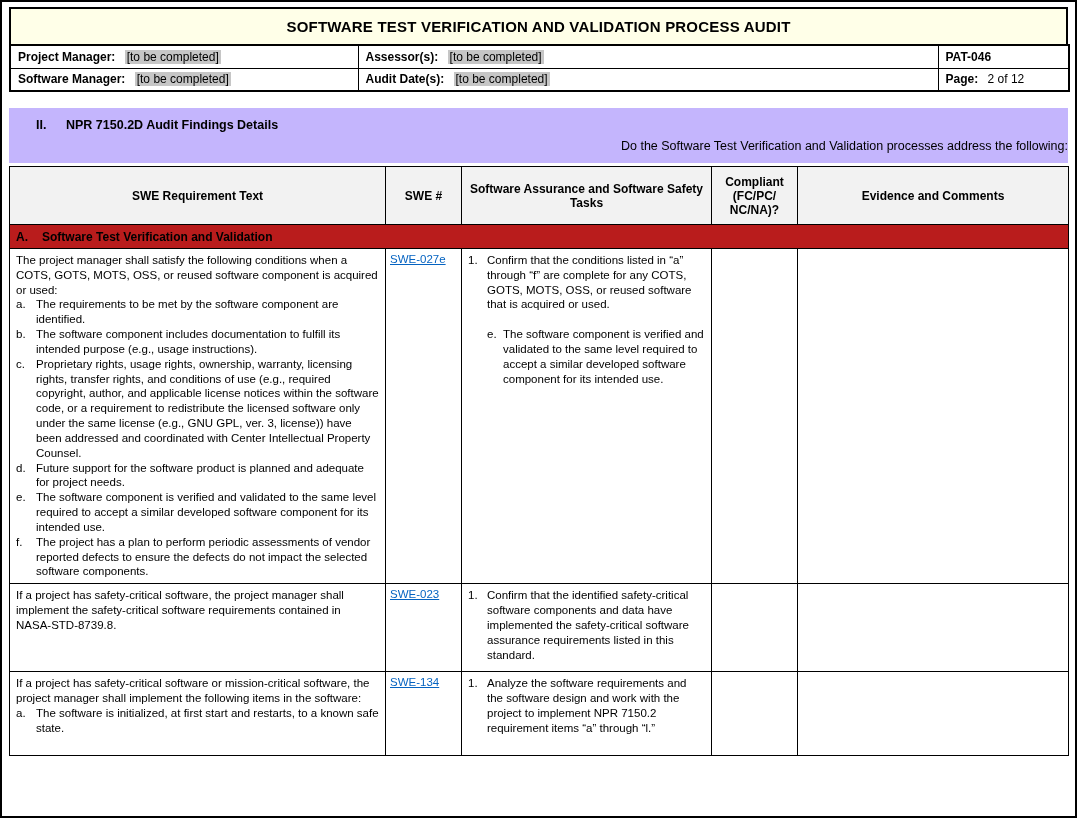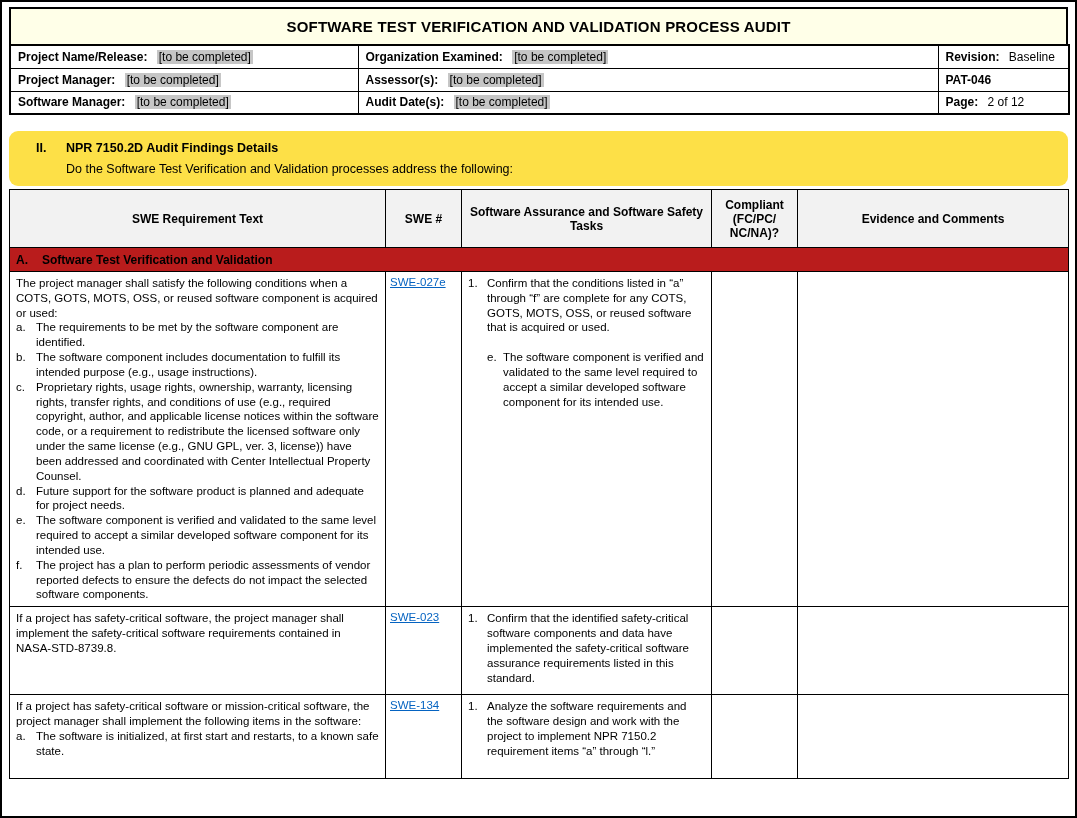--- a/index.html
+++ b/index.html
@@ -14,24 +14,24 @@
 
   
   table { border-collapse:collapse; width:100%; table-layout:fixed; }
   .hdr-table { border:2px solid #000; }
   .hdr-table td { border:1px solid #000; height:23px; padding:2px 7px; font-size:12px; vertical-align:middle; white-space:nowrap; overflow:hidden; }
   .lbl { font-weight:bold; }
   .val { margin-left:6px; }
   .tbc { background:#C6C6C6; padding:0 2px; }
 
   
-  .sec2 { background:#fde047; margin-top:16px; margin-bottom:3px; padding:10px 0 10px 0; font-size:12.5px;border-radius:9px; }
+  .sec2 { background:#c4b5fd; margin-top:16px; margin-bottom:3px; padding:10px 0 10px 0; font-size:12.5px; }
   .sec2-num { display:inline-block; width:30px; margin-left:27px; font-weight:bold; }
   .sec2-head { font-weight:bold; }
-  .sec2-sub { margin-left:57px; margin-top:7px; }
+  .sec2-sub { margin-left:57px; margin-top:7px;text-align:right; }
 
   
   .main-table { border:1px solid #000; }
   .main-table th, .main-table td { border:1px solid #000; vertical-align:top; }
   .main-table thead th { background:#F2F2F2; font-size:12px; font-weight:bold; text-align:center;
                          vertical-align:middle; height:58px; padding:4px 6px; }
   .th-pre { white-space:pre-line; }
   .sec-a td { background:#b91c1c; font-weight:bold; font-size:12px; height:24px; vertical-align:middle; padding:3px 6px; }
   .sec-a-lbl { display:inline-block; width:26px; }
   .cell { font-size:11.5px; line-height:1.29; padding:4px 6px 4px 6px; }
@@ -62,34 +62,20 @@
 
   <table class="hdr-table">
     <colgroup>
         <col style="width:348px">
         <col style="width:580px">
         <col style="width:131px">
       </colgroup>
     <tbody>
       <tr>
         <td>
-          <span class="lbl">Project Name/Release:</span>
-          <span class="val tbc">[to be completed]</span>
-        </td>
-        <td>
-          <span class="lbl">Organization Examined:</span>
-          <span class="val tbc">[to be completed]</span>
-        </td>
-        <td>
-          <span class="lbl">Revision:</span>
-          <span class="val">Baseline</span>
-        </td>
-      </tr>
-      <tr>
-        <td>
           <span class="lbl">Project Manager:</span>
           <span class="val tbc">[to be completed]</span>
         </td>
         <td>
           <span class="lbl">Assessor(s):</span>
           <span class="val tbc">[to be completed]</span>
         </td>
         <td>
           <span class="lbl">PAT-046</span>
         </td>

